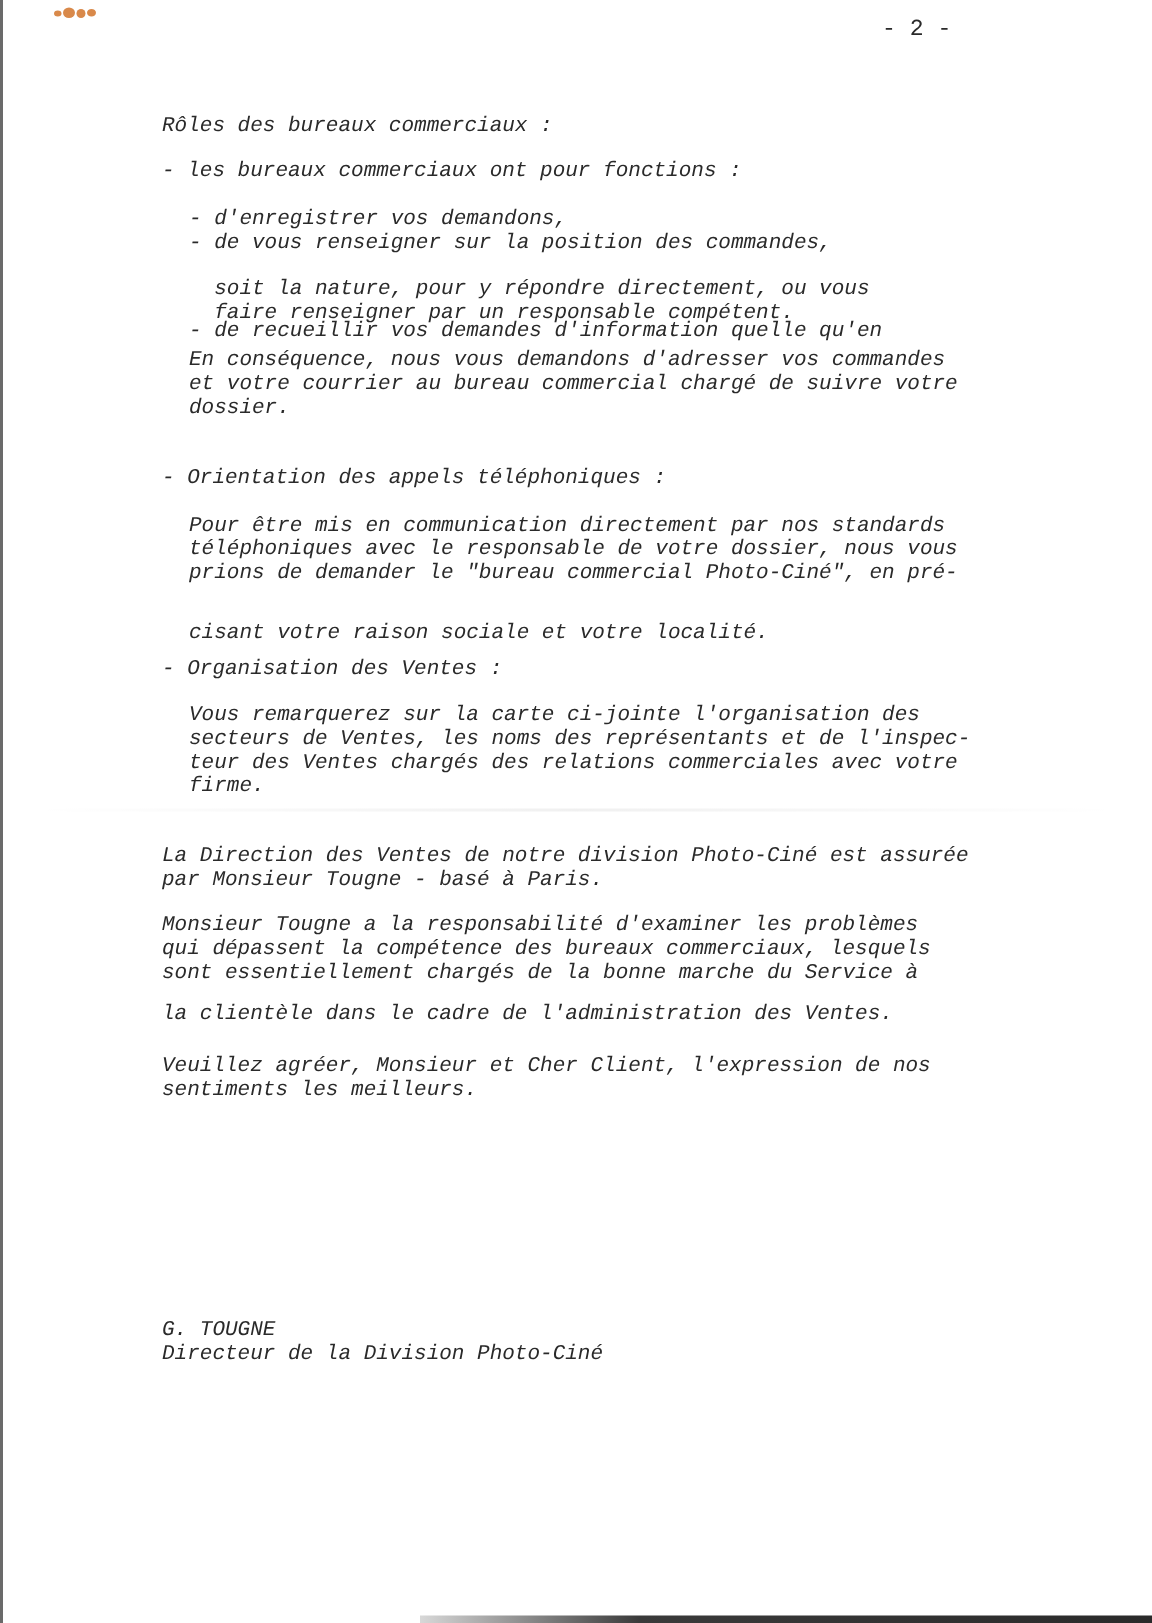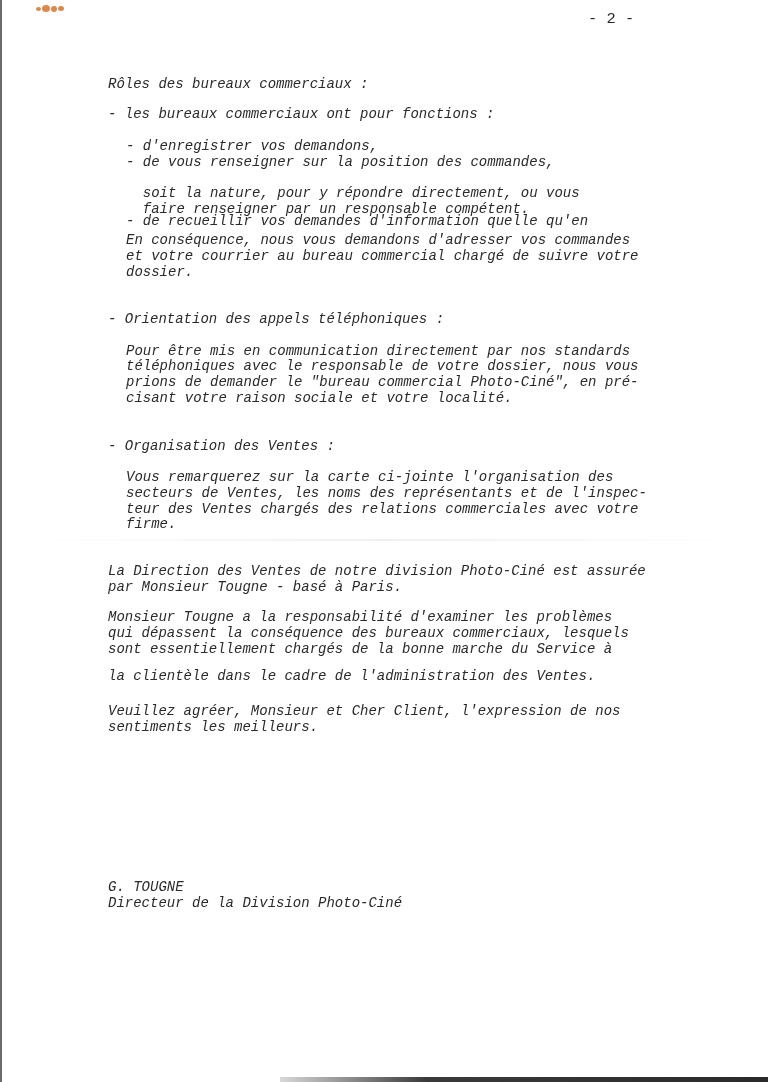--- a/index.html
+++ b/index.html
@@ -45,33 +45,33 @@
 <div class="line" style="left:126px;top:201px;">  faire renseigner par un responsable compétent.</div>
 
 <div class="line" style="left:126px;top:232px;">En conséquence, nous vous demandons d'adresser vos commandes</div>
 <div class="line" style="left:126px;top:248px;">et votre courrier au bureau commercial chargé de suivre votre</div>
 <div class="line" style="left:126px;top:264px;">dossier.</div>
 
 <div class="line" style="left:108px;top:311px;">- Orientation des appels téléphoniques :</div>
 <div class="line" style="left:126px;top:343px;">Pour être mis en communication directement par nos standards</div>
 <div class="line" style="left:126px;top:358px;">téléphoniques avec le responsable de votre dossier, nous vous</div>
 <div class="line" style="left:126px;top:374px;">prions de demander le "bureau commercial Photo-Ciné", en pré-</div>
-<div class="line" style="left:126px;top:390px;text-align:right;">cisant votre raison sociale et votre localité.</div>
+<div class="line" style="left:126px;top:414px;text-align:right;">cisant votre raison sociale et votre localité.</div>
 
 <div class="line" style="left:108px;top:438px;">- Organisation des Ventes :</div>
 <div class="line" style="left:126px;top:469px;">Vous remarquerez sur la carte ci-jointe l'organisation des</div>
 <div class="line" style="left:126px;top:485px;">secteurs de Ventes, les noms des représentants et de l'inspec-</div>
 <div class="line" style="left:126px;top:501px;">teur des Ventes chargés des relations commerciales avec votre</div>
 <div class="line" style="left:126px;top:516px;">firme.</div>
 
 <div class="line" style="left:108px;top:563px;">La Direction des Ventes de notre division Photo-Ciné est assurée</div>
 <div class="line" style="left:108px;top:579px;">par Monsieur Tougne - basé à Paris.</div>
 
 <div class="line" style="left:108px;top:609px;">Monsieur Tougne a la responsabilité d'examiner les problèmes</div>
-<div class="line" style="left:108px;top:625px;">qui dépassent la conséquence des bureaux commerciaux, lesquels</div>
+<div class="line" style="left:108px;top:625px;">qui dépassent la compétence des bureaux commerciaux, lesquels</div>
 <div class="line" style="left:108px;top:641px;">sont essentiellement chargés de la bonne marche du Service à</div>
 <div class="line" style="left:108px;top:656px;margin-top:12px;">la clientèle dans le cadre de l'administration des Ventes.</div>
 
 <div class="line" style="left:108px;top:703px;">Veuillez agréer, Monsieur et Cher Client, l'expression de nos</div>
 <div class="line" style="left:108px;top:719px;">sentiments les meilleurs.</div>
 
 <div class="line" style="left:108px;top:879px;">G. TOUGNE</div>
 <div class="line" style="left:108px;top:895px;">Directeur de la Division Photo-Ciné</div>
 
 </body></html>

